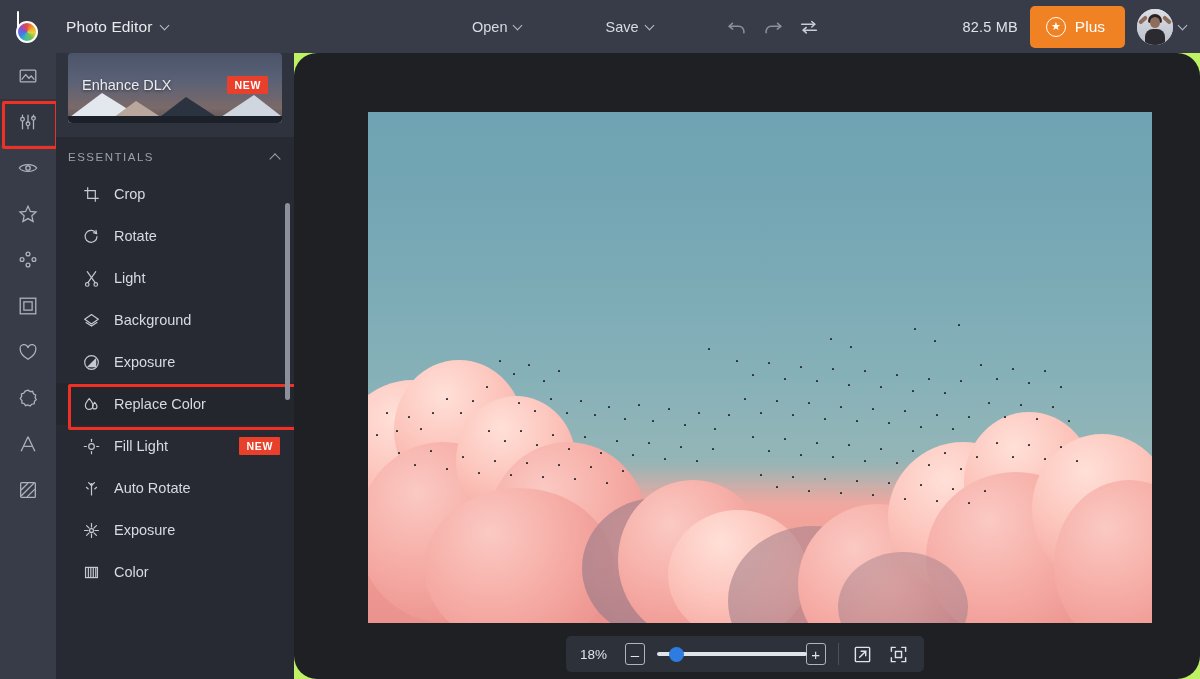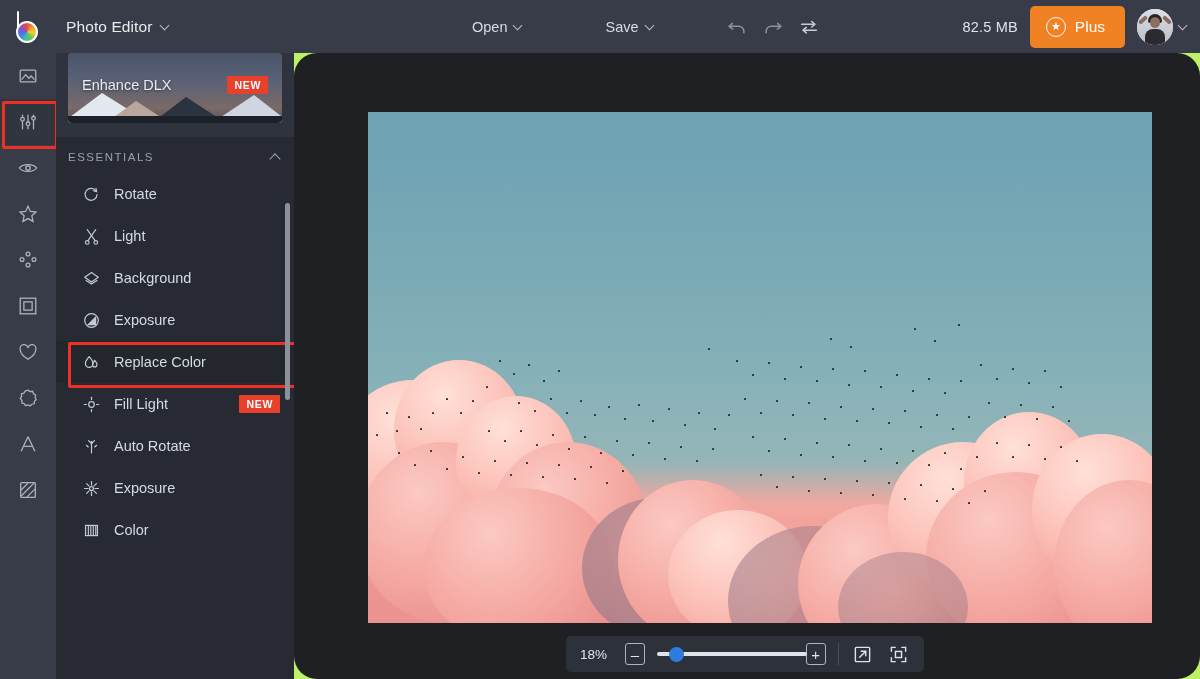--- a/index.html
+++ b/index.html
@@ -408,20 +408,29 @@
       </div>
     </div>
 
     <div class="group-head">
       <span>ESSENTIALS</span>
       <span class="chev-up"></span>
     </div>
 
     <div class="list">
 
+      <div class="list-item">
+        <span class="ico">
+          <svg width="17" height="17" viewBox="0 0 20 20">
+              <path d="M5.5 1.5 V14.5 H18.5"></path>
+              <path d="M1.5 5.5 H14.5 V18.5"></path>
+            </svg>
+        </span>
+        <span class="label">Crop</span>
+      </div>
 
 
       <div class="list-item">
         <span class="ico">
           <svg width="17" height="17" viewBox="0 0 20 20" stroke-linecap="round">
             <path d="M15.6 6.4 A7 7 0 1 0 16.5 10"></path>
               <path d="M12.2 5.6 L16 6.6 L15.3 2.7"></path>
           </svg>
         </span>
         <span class="label">Rotate</span>

